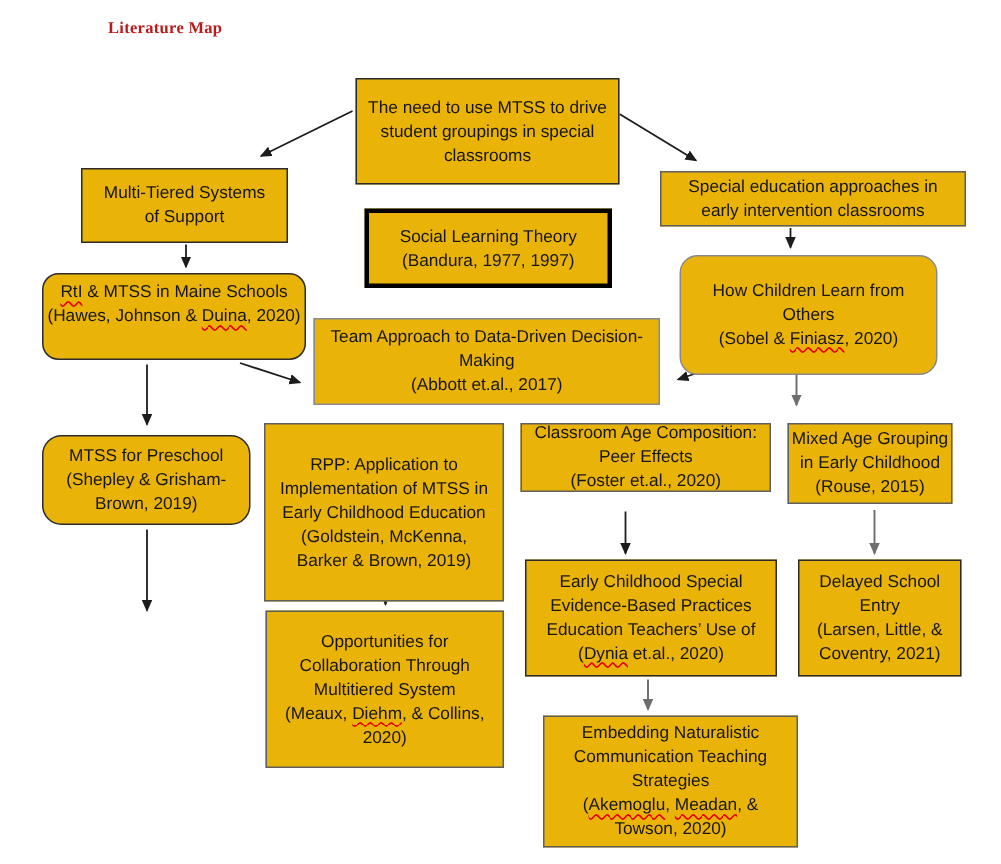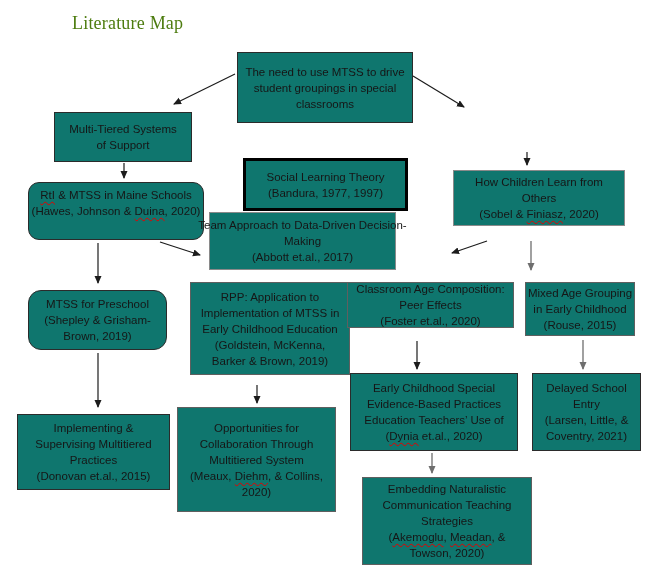--- a/index.html
+++ b/index.html
@@ -7,26 +7,26 @@
     position:relative;
     width:667px;height:576px;
     background:#ffffff;
     font-family:"Liberation Sans", sans-serif;
     color:#161616;
     overflow:hidden;
   }
   #title{
     position:absolute;left:72px;top:13px;
     font-family:"Liberation Serif", serif;
-    font-weight:normal;font-size:18px;color:#4d7c0f;
+    font-weight:bold;font-size:11px;color:#b91c1c;
     letter-spacing:.2px;
   }
   .node{
     position:absolute;box-sizing:border-box;
-    background:#0f766e;border:1px solid #2b2b2b;
+    background:#eab308;border:1px solid #2b2b2b;
     display:flex;flex-direction:column;justify-content:center;align-items:center;
     text-align:center;font-size:11.5px;line-height:16px;
     padding:1px 2px;
   }
   .node .ln{white-space:nowrap;}
   .b-gray{border-color:#8a8a8a;}
   .b-mid{border-color:#5f5f5f;}
   .thick{border:3px solid #000;}
   .top-align{justify-content:flex-start;padding-top:4px;}
   .sq{
@@ -73,50 +73,54 @@
     <div class="ln">The need to use MTSS to drive</div>
     <div class="ln">student groupings in special</div>
     <div class="ln">classrooms</div>
   </div>
 
   <div class="node" style="left:54px;top:112px;width:138px;height:50px;">
     <div class="ln">Multi-Tiered Systems</div>
     <div class="ln">of Support</div>
   </div>
 
+  <div class="node b-mid" style="left:440px;top:114px;width:204px;height:37px;">
+    <div class="ln">Special education approaches in</div>
+    <div class="ln">early intervention classrooms</div>
+  </div>
 
-  <div class="node thick" style="left:243px;top:139px;width:165px;height:53px;margin-top:19px;">
+  <div class="node thick" style="left:243px;top:139px;width:165px;height:53px;">
     <div class="ln">Social Learning Theory</div>
     <div class="ln">(Bandura, 1977, 1997)</div>
   </div>
 
   <div class="node top-align" style="left:28px;top:182px;width:176px;height:58px;border-radius:11px;">
     <div class="ln"><span class="sq">RtI</span><span> &amp; MTSS in Maine Schools</span></div>
     <div class="ln"><span>(Hawes, Johnson &amp; </span><span class="sq">Duina</span><span>, 2020)</span></div>
   </div>
 
-  <div class="node b-gray" style="left:453px;top:170px;width:172px;height:56px;">
+  <div class="node b-gray" style="left:453px;top:170px;width:172px;height:80px;border-radius:12px;">
     <div class="ln">How Children Learn from</div>
     <div class="ln">Others</div>
     <div class="ln"><span>(Sobel &amp; </span><span class="sq">Finiasz</span><span>, 2020)</span></div>
   </div>
 
-  <div class="node b-gray" style="left:209px;top:212px;width:187px;height:58px;">
+  <div class="node b-gray" style="left:209px;top:212px;width:231px;height:58px;">
     <div class="ln">Team Approach to Data-Driven Decision-</div>
     <div class="ln">Making</div>
     <div class="ln">(Abbott et.al., 2017)</div>
   </div>
 
   <div class="node" style="left:28px;top:290px;width:139px;height:60px;border-radius:13px;">
     <div class="ln">MTSS for Preschool</div>
     <div class="ln">(Shepley &amp; Grisham-</div>
     <div class="ln">Brown, 2019)</div>
   </div>
 
-  <div class="node b-mid" style="left:176px;top:282px;width:160px;height:93px;margin-left:14px;">
+  <div class="node b-mid" style="left:176px;top:282px;width:160px;height:119px;">
     <div class="ln">RPP: Application to</div>
     <div class="ln">Implementation of MTSS in</div>
     <div class="ln">Early Childhood Education</div>
     <div class="ln">(Goldstein, McKenna,</div>
     <div class="ln">Barker &amp; Brown, 2019)</div>
   </div>
 
   <div class="node b-mid" style="left:347px;top:282px;width:167px;height:46px;">
     <div class="ln">Classroom Age Composition:</div>
     <div class="ln">Peer Effects</div>
@@ -136,26 +140,20 @@
     <div class="ln"><span>(</span><span class="sq">Dynia</span><span> et.al., 2020)</span></div>
   </div>
 
   <div class="node" style="left:532px;top:373px;width:109px;height:78px;">
     <div class="ln">Delayed School</div>
     <div class="ln">Entry</div>
     <div class="ln">(Larsen, Little, &amp;</div>
     <div class="ln">Coventry, 2021)</div>
   </div>
 
-  <div class="node" style="left:17px;top:414px;width:153px;height:76px;">
-    <div class="ln">Implementing &amp;</div>
-    <div class="ln">Supervising Multitiered</div>
-    <div class="ln">Practices</div>
-    <div class="ln">(Donovan et.al., 2015)</div>
-  </div>
 
   <div class="node b-mid" style="left:177px;top:407px;width:159px;height:105px;">
     <div class="ln">Opportunities for</div>
     <div class="ln">Collaboration Through</div>
     <div class="ln">Multitiered System</div>
     <div class="ln"><span>(Meaux, </span><span class="sq">Diehm</span><span>, &amp; Collins,</span></div>
     <div class="ln">2020)</div>
   </div>
 
   <div class="node b-mid" style="left:362px;top:477px;width:170px;height:88px;">

